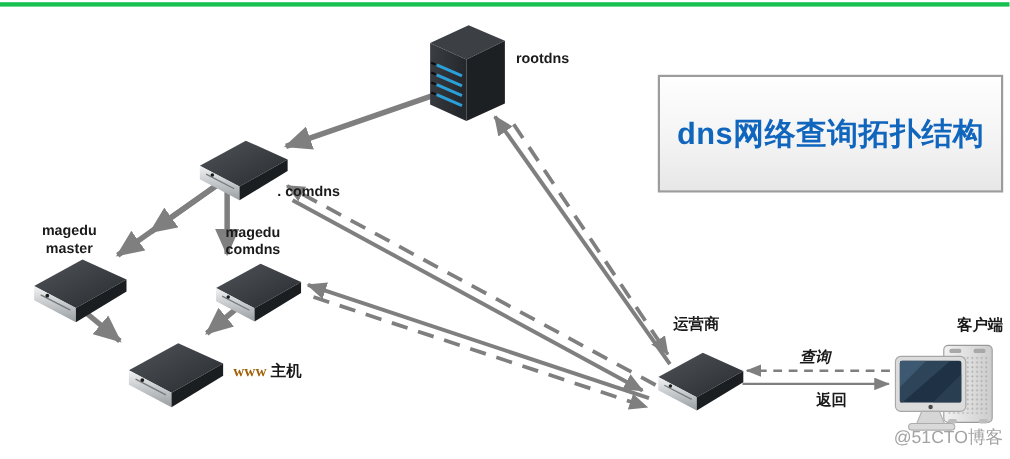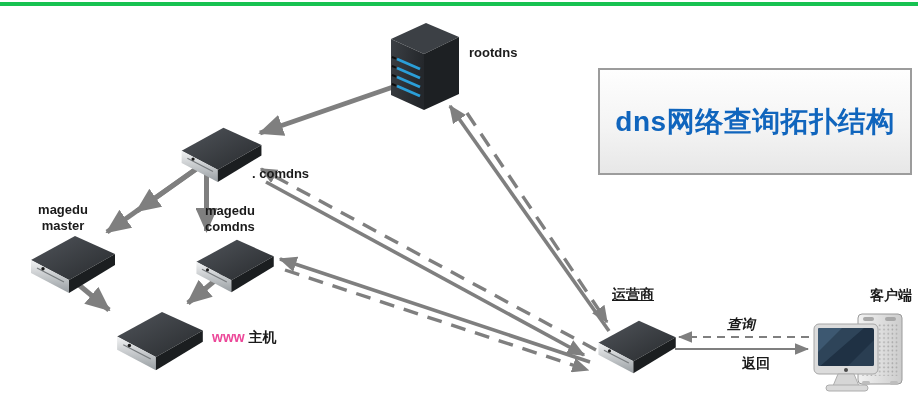--- a/index.html
+++ b/index.html
@@ -8,21 +8,21 @@
     position:relative; width:918px; height:417px; overflow:hidden;
     background:#ffffff; font-family:"Liberation Sans", sans-serif;
   }
   .topbar { position:absolute; left:0; top:2px; width:100%; height:4px; background:#17c251; }
   .layer { position:absolute; left:0; top:0; width:918px; height:417px; }
   .edge { stroke:var(--arrow); fill:none; }
   .mk { fill:var(--arrow); }
   .lbl { position:absolute; color:#1a1a1a; font-weight:bold; font-size:13px; line-height:16px; white-space:nowrap; }
   .lbl-center { text-align:center; }
   .cjk { font-size:14px; }
-  .www-prefix { color:#ec4899; }
+  .www-prefix { color:#a16207;font-family:Liberation Serif, serif; }
   .titlebox {
     position:absolute; left:598px; top:68px; width:314px; height:107px;
     border:2px solid #9c9c9c; box-sizing:border-box;
     background:linear-gradient(180deg,#fefefe 0%,#f4f4f4 55%,#e7e7e7 100%);
     display:flex; align-items:center; justify-content:center;
   }
   .titlebox span { font-size:28px; font-weight:bold; color:#1065bd; letter-spacing:0.5px; }
   .watermark { position:absolute; right:6px; top:388px; font-size:16px; color:#a3a3a3; }
 </style>
 </head>
@@ -151,26 +151,27 @@
 
   <div class="lbl" style="left:205px; top:203px;">
     <div>magedu</div>
     <div>comdns</div>
   </div>
 
   <div class="lbl cjk" style="left:212px; top:329px;">
     <span class="www-prefix">www</span><span> 主机</span>
   </div>
 
-  <div class="lbl cjk" style="left:612px; top:286px;text-decoration:underline;">运营商</div>
+  <div class="lbl cjk" style="left:612px; top:286px;">运营商</div>
 
   <div class="lbl cjk" style="left:826px; top:287px;margin-left:44px;">客户端</div>
 
   <div class="lbl cjk" style="left:727px; top:316px;font-style:italic;">查询</div>
 
   <div class="lbl cjk" style="left:742px; top:355px;">返回</div>
 
   <div class="titlebox">
     <span style="color: rgb(16, 101, 189);">dns网络查询拓扑结构</span>
   </div>
 
+  <div class="watermark">@51CTO博客</div>
 
 </div>
 
 </body></html>

